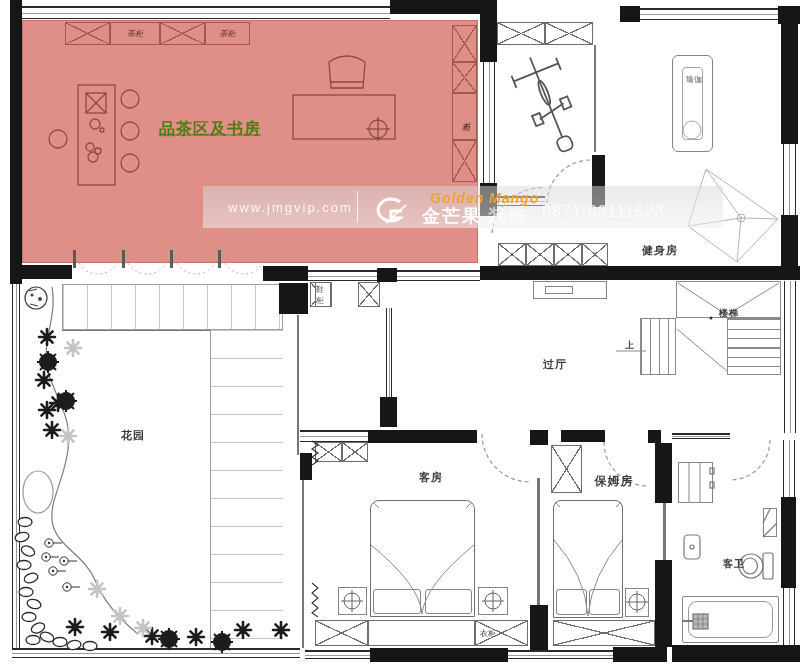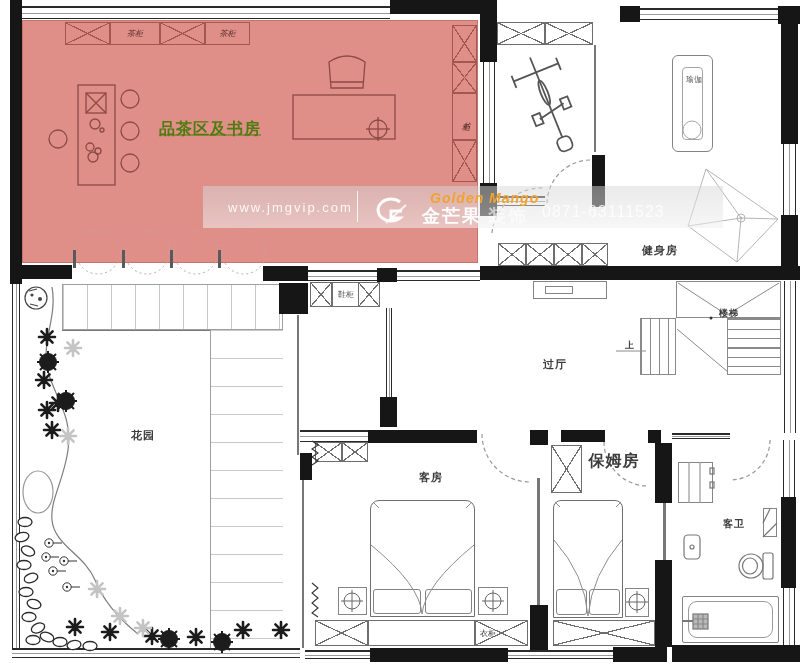--- a/index.html
+++ b/index.html
@@ -100,21 +100,21 @@
   <div class="cab x redcab" style="left:452px;top:140px;width:25px;height:42px"></div>
 
   <div class="cab x" style="left:497px;top:22px;width:48px;height:23px"></div>
   <div class="cab x" style="left:545px;top:22px;width:48px;height:23px"></div>
   <div class="cab x" style="left:498px;top:243px;width:28px;height:23px"></div>
   <div class="cab x" style="left:526px;top:243px;width:28px;height:23px"></div>
   <div class="cab x" style="left:554px;top:243px;width:28px;height:23px"></div>
   <div class="cab x" style="left:582px;top:243px;width:26px;height:23px"></div>
 
   <div class="cab x" style="left:310px;top:282px;width:22px;height:25px"></div>
-  <div class="cab" style="left:332px;top:282px;width:28px;height:25px">鞋柜</div>
+  <div class="cab" style="left:315px;top:282px;width:16px;height:25px">鞋柜</div>
   <div class="cab x" style="left:358px;top:282px;width:22px;height:25px"></div>
 
   <div class="cab x" style="left:315px;top:442px;width:27px;height:20px"></div>
   <div class="cab x" style="left:342px;top:442px;width:26px;height:20px"></div>
   <div class="cab x" style="left:315px;top:620px;width:53px;height:26px"></div>
   <div class="cab" style="left:368px;top:620px;width:107px;height:26px"></div>
   <div class="cab x" style="left:475px;top:620px;width:53px;height:26px"></div>
   <div class="cab x" style="left:551px;top:445px;width:31px;height:48px"></div>
   <div class="cab x" style="left:553px;top:620px;width:102px;height:26px"></div>
 
@@ -358,19 +358,19 @@
   <div class="wm-en">Golden Mango</div>
   <div class="wm-cn"><span>金芒果</span><span class="suffix">装饰</span></div>
   <div class="wm-phone">0871-63111523</div>
 
   <div class="label red" style="left:210px;top:129px">品茶区及书房</div>
   <div class="label small" style="left:694px;top:79px;color:#555">瑜伽</div>
   <div class="label" style="left:660px;top:250px">健身房</div>
   <div class="label" style="left:555px;top:364px">过厅</div>
   <div class="label" style="left:729px;top:313px;font-size:9px">楼梯</div>
   <div class="label" style="left:630px;top:345px;font-size:9px">上</div>
-  <div class="label" style="left:143px;top:435px">花园</div>
+  <div class="label" style="left:133px;top:435px">花园</div>
   <div class="label" style="left:431px;top:477px">客房</div>
-  <div class="label" style="left:614px;top:461px;font-size:16px">保姆房</div>
-  <div class="label" style="left:734px;top:524px;font-size:10px">客卫</div>
+  <div class="label" style="left:614px;top:481px;font-size:12px">保姆房</div>
+  <div class="label" style="left:734px;top:564px;font-size:10px">客卫</div>
   <div class="label small" style="left:488px;top:633px">衣柜</div>
 
 </div>
 
 </body></html>

